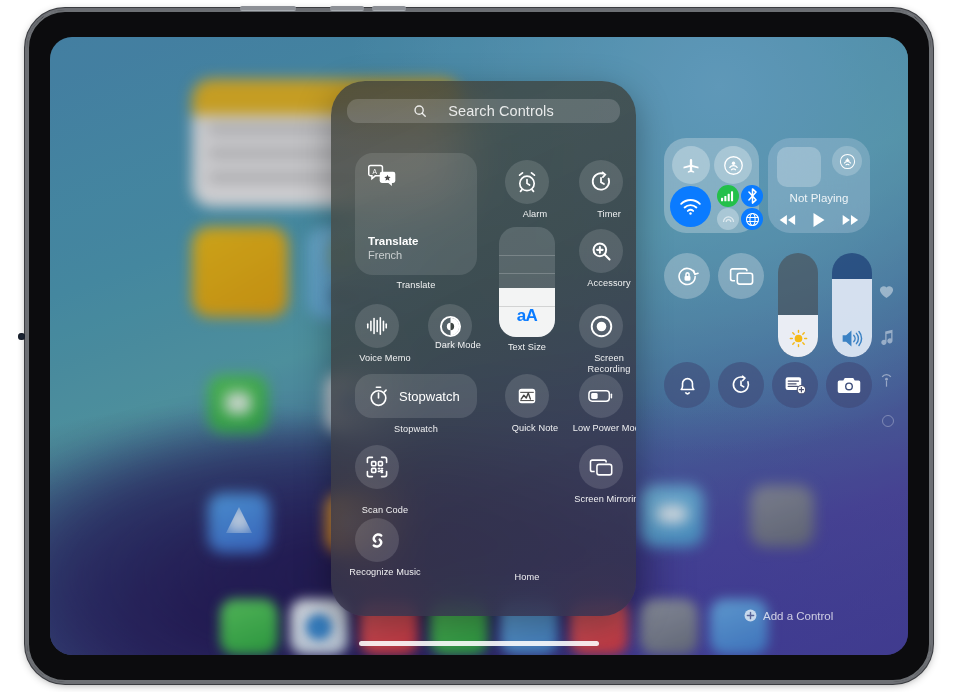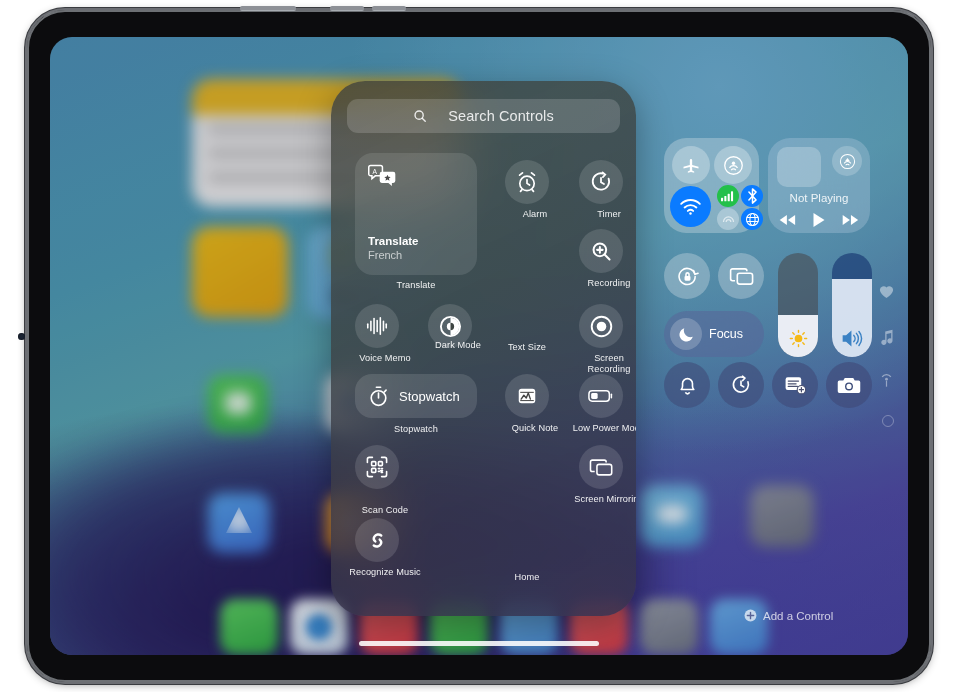--- a/index.html
+++ b/index.html
@@ -84,21 +84,21 @@
 
   
   #controls-panel { position:absolute; left:281px; top:44px; width:305px; height:535px;
     border-radius:34px;
     background:linear-gradient(155deg, rgba(58,62,60,.80) 0%, rgba(62,66,60,.78) 18%,
                rgba(56,60,62,.80) 42%, rgba(54,54,72,.80) 68%, rgba(52,50,78,.82) 100%);
     backdrop-filter:blur(26px); -webkit-backdrop-filter:blur(26px);
     box-shadow:0 10px 34px rgba(0,0,0,.34); overflow:hidden; }
 
   
-  #search-controls-bar { position:absolute; left:16px; top:18px; width:273px; height:34px;
+  #search-controls-bar { position:absolute; left:16px; top:18px; width:273px; height:24px;
     border-radius:11px; background:rgba(255,255,255,.16);
     display:flex; align-items:center; justify-content:center; gap:21px; }
   #search-controls-placeholder { color:rgba(255,255,255,.86); font-size:14.5px; letter-spacing:.1px; }
 
   
   .cc-tile { position:absolute; }
   .cc-round { border-radius:50%; background:rgba(255,255,255,.13);
     display:flex; align-items:center; justify-content:center; }
   .cc-round.sz { width:44px; height:44px; }
   .cc-label { position:absolute; width:74px; text-align:center; font-size:9.2px;
@@ -334,33 +334,40 @@
       <span>
         <svg width="24" height="24" viewBox="0 0 24 24" fill="none" stroke="#fff" stroke-width="1.8" stroke-linecap="round">
           <path d="M19.6 8.6A8.2 8.2 0 1 1 14.2 3.6"></path>
           <path d="M13.6 2.4l2.6 2.1-2.3 2.6"></path>
           <path d="M12 7.8v4.4l3 1.8"></path>
         </svg>
       </span>
     </div>
     <div class="cc-label" id="timer-caption">Timer</div>
 
+    <div class="cc-tile" id="textsize-tile">
+      <div class="ts-grid" style="top:25%"></div>
+      <div class="ts-grid" style="top:42%"></div>
+      <div id="textsize-fill"></div>
+      <div class="ts-grid dark" style="top:72%"></div>
+      <div id="textsize-glyph">aA</div>
+    </div>
     <div class="cc-label" id="textsize-caption">Text Size</div>
 
     <div class="cc-tile cc-round sz" id="magnifier-tile">
       <span>
         <svg width="23" height="23" viewBox="0 0 24 24" fill="none" stroke="#fff" stroke-width="2.1" stroke-linecap="round">
           <circle cx="10.3" cy="10.3" r="6.6"></circle>
           <line x1="15.2" y1="15.2" x2="20.4" y2="20.4"></line>
           <line x1="10.3" y1="7.4" x2="10.3" y2="13.2"></line>
           <line x1="7.4" y1="10.3" x2="13.2" y2="10.3"></line>
         </svg>
       </span>
     </div>
-    <div class="cc-label" id="magnifier-caption">Recording</div>
+    <div class="cc-label" id="magnifier-caption">Accessory</div>
 
     <div class="cc-tile cc-round sz" id="voicememo-tile">
       <span>
         <svg width="24" height="22" viewBox="0 0 26 22">
           <g stroke="#fff" stroke-width="1.7" stroke-linecap="round">
             <line x1="3" y1="9" x2="3" y2="13"></line>
             <line x1="6.4" y1="6" x2="6.4" y2="16"></line>
             <line x1="9.8" y1="3" x2="9.8" y2="19"></line>
             <line x1="13.2" y1="5" x2="13.2" y2="17"></line>
             <line x1="16.6" y1="2" x2="16.6" y2="20"></line>
@@ -581,30 +588,20 @@
 
   <div id="screen-mirroring-button">
     <span>
       <svg width="25" height="21" viewBox="0 0 26 22" fill="none" stroke="#fff" stroke-width="1.7">
         <rect x="8.6" y="7.6" width="16" height="11.4" rx="2.4"></rect>
         <path d="M6.2 15.4H3.6a2 2 0 0 1-2-2V5a2 2 0 0 1 2-2h13a2 2 0 0 1 2 2v.6"></path>
       </svg>
     </span>
   </div>
 
-  <div id="focus-module">
-    <div id="focus-icon-circle">
-      <span>
-        <svg width="17" height="17" viewBox="0 0 20 20" fill="#fff">
-          <path d="M17.4 12.6A7.8 7.8 0 0 1 7.4 2.6a8 8 0 1 0 10 10z"></path>
-        </svg>
-      </span>
-    </div>
-    <span id="focus-label">Focus</span>
-  </div>
 
   <div class="vslider" id="brightness-slider">
     <div id="brightness-fill"></div>
     <div class="vslider-glyph">
       <svg width="19" height="19" viewBox="0 0 22 22" fill="none" stroke="#f5b916" stroke-width="1.7" stroke-linecap="round">
         <circle cx="11" cy="11" r="3.6" fill="#f5b916"></circle>
         <path d="M11 1.6v2.2M11 18.2v2.2M1.6 11h2.2M18.2 11h2.2M4.4 4.4l1.6 1.6M16 16l1.6 1.6M17.6 4.4L16 6M6 16l-1.6 1.6"></path>
       </svg>
     </div>
   </div>

